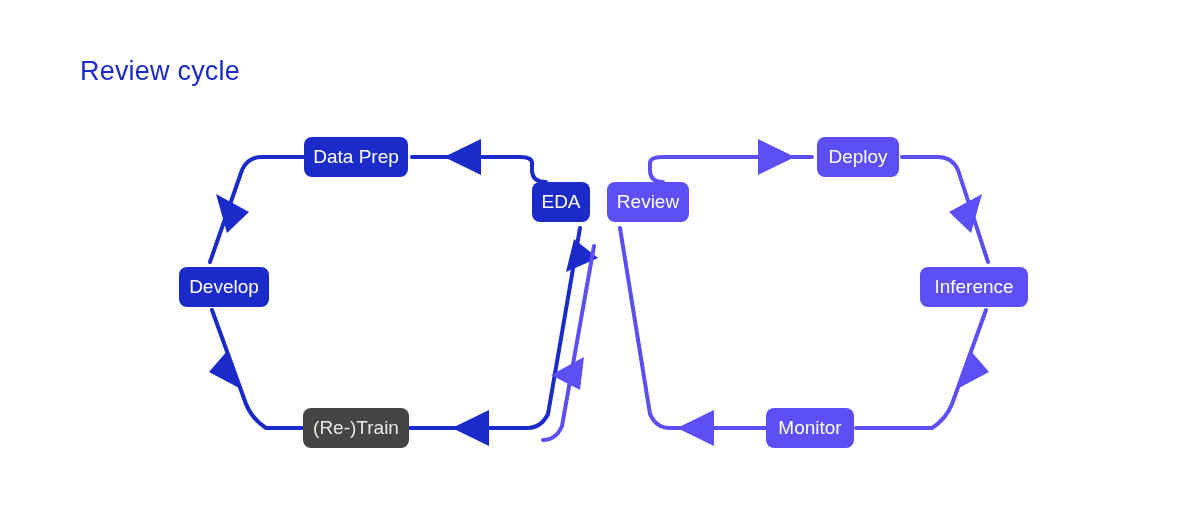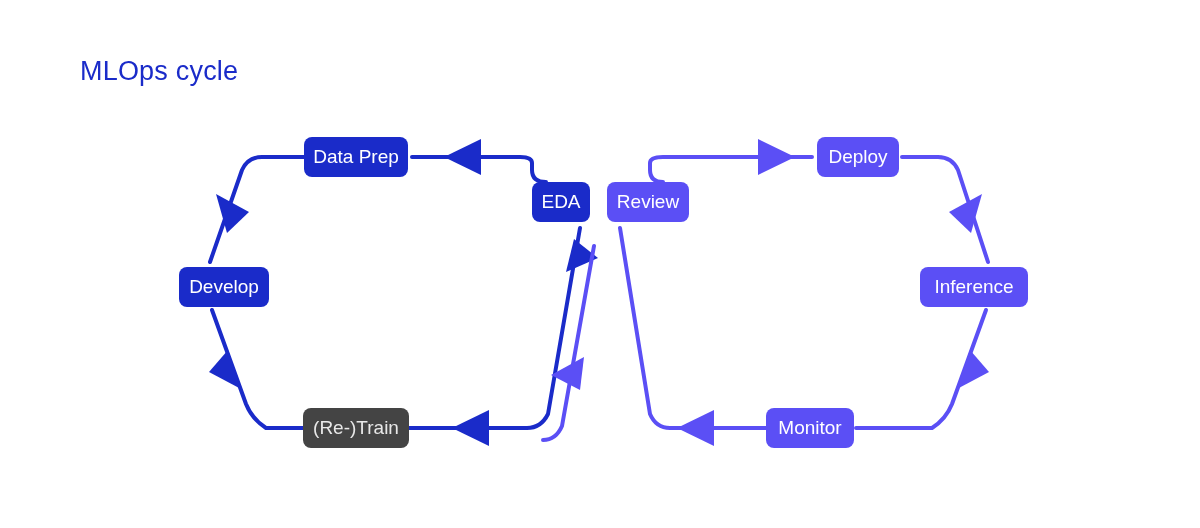--- a/index.html
+++ b/index.html
@@ -59,21 +59,21 @@
   }
   .arrow-head {
     stroke: none;
   }
 </style>
 </head>
 <body>
 
 <div id="diagram-root">
 
-  <div class="title">MLOps cycle</div>
+  <div class="title">Review cycle</div>
 
   <svg class="flow" viewBox="0 0 1200 528">
 
     <g>
       <path class="edge-path" d="M 546 182 Q 532 182 532 170 L 532 163 Q 532 157 520 157 L 412 157" stroke="#1a2bc9"></path>
       <polygon class="arrow-head" points="444,157 481,139 481,175" fill="#1a2bc9"></polygon>
     </g>
 
     <g>
       <path class="edge-path" d="M 304 157 L 262 157 Q 248 157 242 170 L 210 262" stroke="#1a2bc9"></path>

